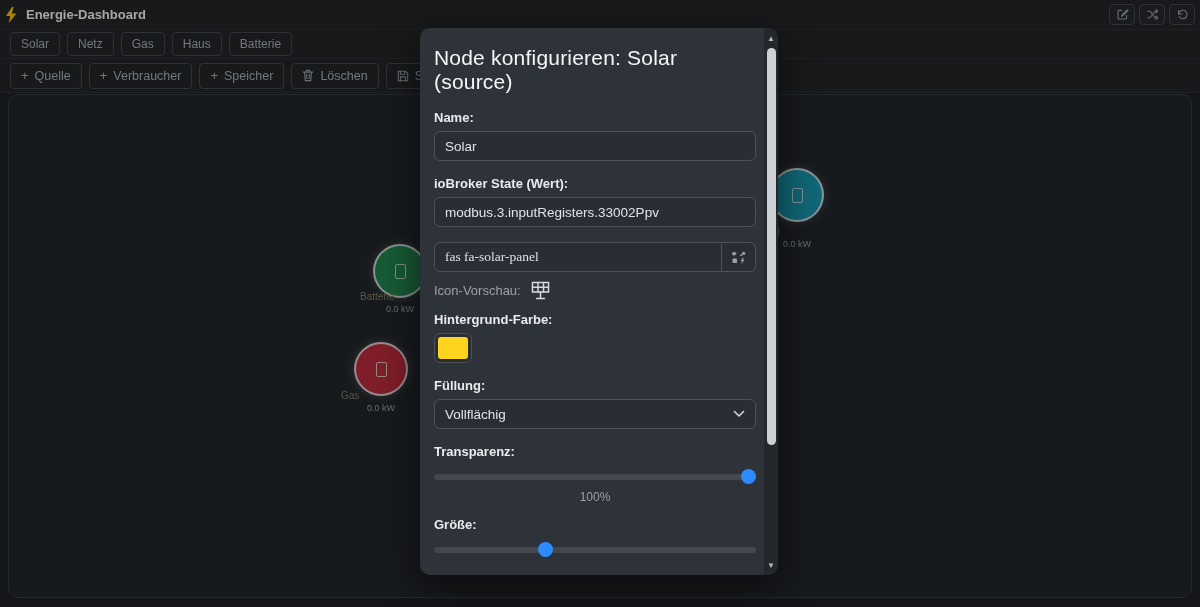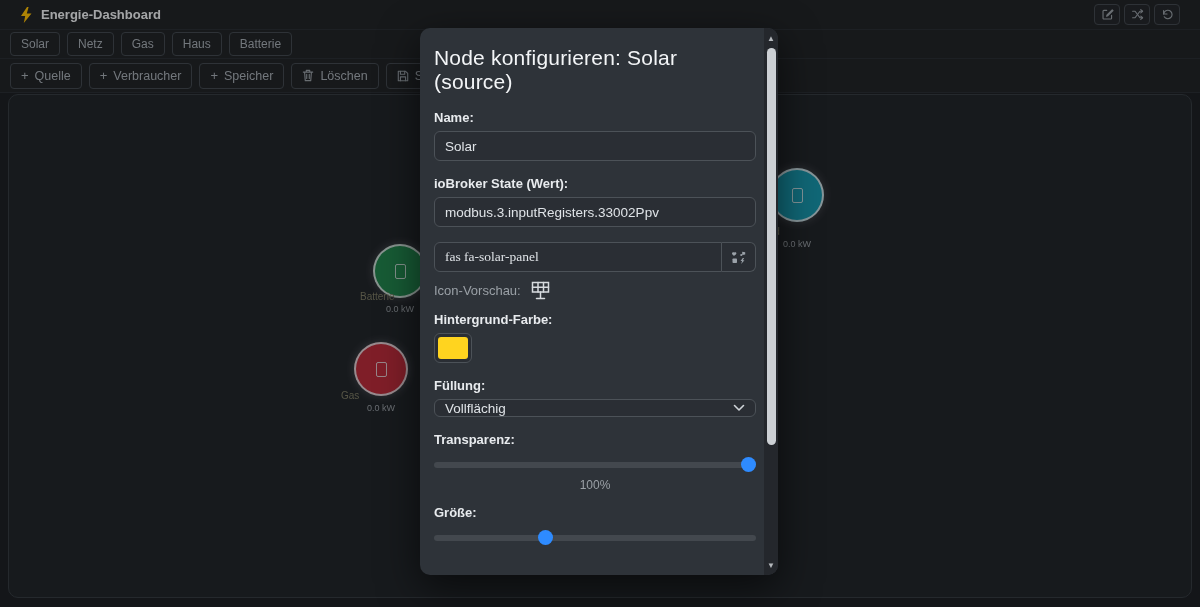--- a/index.html
+++ b/index.html
@@ -3,21 +3,21 @@
 <meta charset="utf-8">
 <style>
   * { margin:0; padding:0; box-sizing:border-box; }
   html,body { width:1200px; height:607px; background:#1c1f23; overflow:hidden;
     font-family:"Liberation Sans", sans-serif; }
   .page { position:relative; width:1200px; height:607px; background:#1e2125; }
 
   
   .header { position:absolute; left:0; top:0; width:100%; height:30px;
     background:#222529; border-bottom:1px solid #2c3035;
-    display:flex; align-items:center; padding:0 20px; }
+    display:flex; align-items:center; padding:0 5px; }
   .header .title { color:#f2f4f6; font-size:13px; font-weight:bold; margin-left:8px; }
   .header-actions { margin-left:auto; display:flex; gap:4px; }
   .icon-btn { width:26px; height:21px; border:1px solid #454b52; border-radius:4px;
     background:rgba(255,255,255,0.02); display:flex; align-items:center; justify-content:center; cursor:pointer; }
   .icon-btn svg { stroke:#9ba2a9; fill:none; stroke-width:1.4; stroke-linecap:round; stroke-linejoin:round; }
 
   .tabs-row { position:absolute; left:0; top:30px; width:100%; height:29px;
     background:#222529; border-bottom:1px solid #2c3035;
     display:flex; align-items:center; gap:7px; padding:0 10px; }
   .tab-btn { border:1px solid #454b52; border-radius:4px; color:#a9b0b7; font-size:12px;
@@ -58,21 +58,21 @@
   .input-group { display:flex; margin-bottom:9px; }
   .input-group .text-input { margin-bottom:0; flex:1; border-radius:6px 0 0 6px;font-family:Liberation Serif, serif; }
   .append-btn { width:34px; height:30px; background:#2a2e34; border:1px solid #4c5258;
     border-left:none; border-radius:0 6px 6px 0; display:flex; align-items:center;
     justify-content:center; cursor:pointer; }
   .preview-row { display:flex; align-items:center; gap:9px; margin-bottom:12px; }
   .muted-label { color:#9aa0a6; font-size:13px; }
   .swatch-btn { width:38px; height:30px; background:#2a2e34; border:1px solid #4c5258;
     border-radius:6px; padding:3px; margin-bottom:15px; cursor:pointer; }
   .swatch-fill { width:100%; height:100%; border-radius:3px; }
-  .select { position:relative; width:100%; height:18px; background:#2a2e34;
+  .select { position:relative; width:100%; height:30px; background:#2a2e34;
     border:1px solid #4c5258; border-radius:6px; color:#dfe3e7; font-size:13.5px;
     display:flex; align-items:center; padding:0 10px; margin-bottom:15px; cursor:pointer; }
   .select svg { position:absolute; right:10px; stroke:#cfd4d9; fill:none;
     stroke-width:1.6; stroke-linecap:round; stroke-linejoin:round; }
   .range { position:relative; width:100%; height:15px; margin:10px 0 6px 0; cursor:pointer; }
   .range-track { position:absolute; left:0; right:0; top:5px; height:6px;
     background:#43484e; border-radius:3px; }
   .range-thumb { position:absolute; top:0; width:15px; height:15px; border-radius:50%;
     background:#2e8bff; left:calc((100% - 15px) * var(--p, 0) / 100); cursor:grab; }
   .range-value { color:#9aa0a6; font-size:12px; text-align:center; margin-bottom:13px; }

